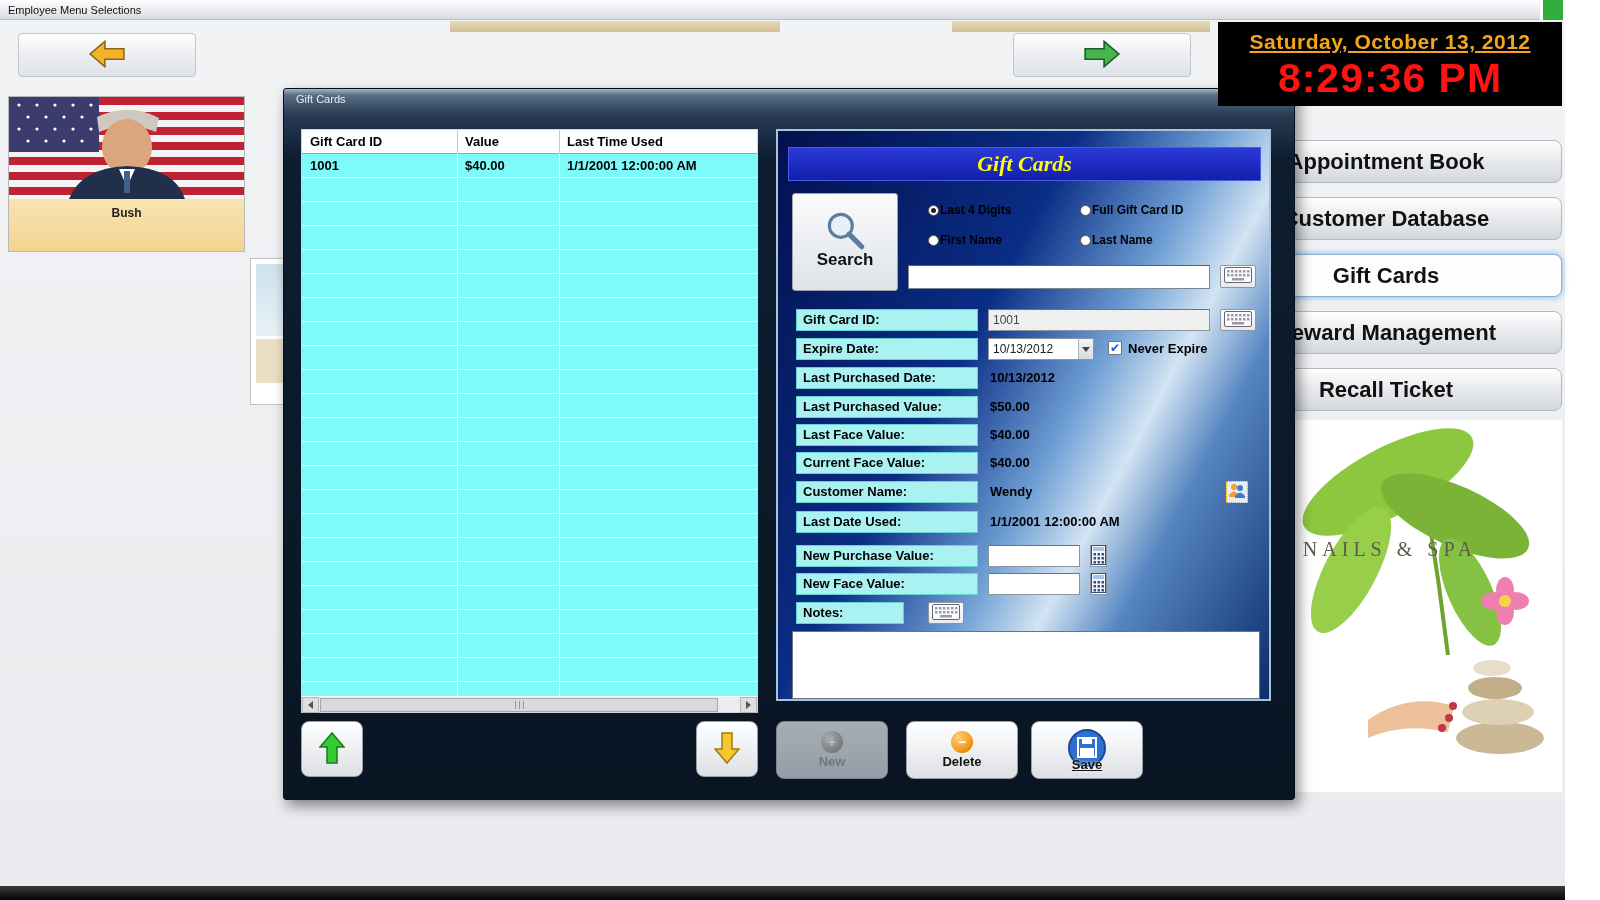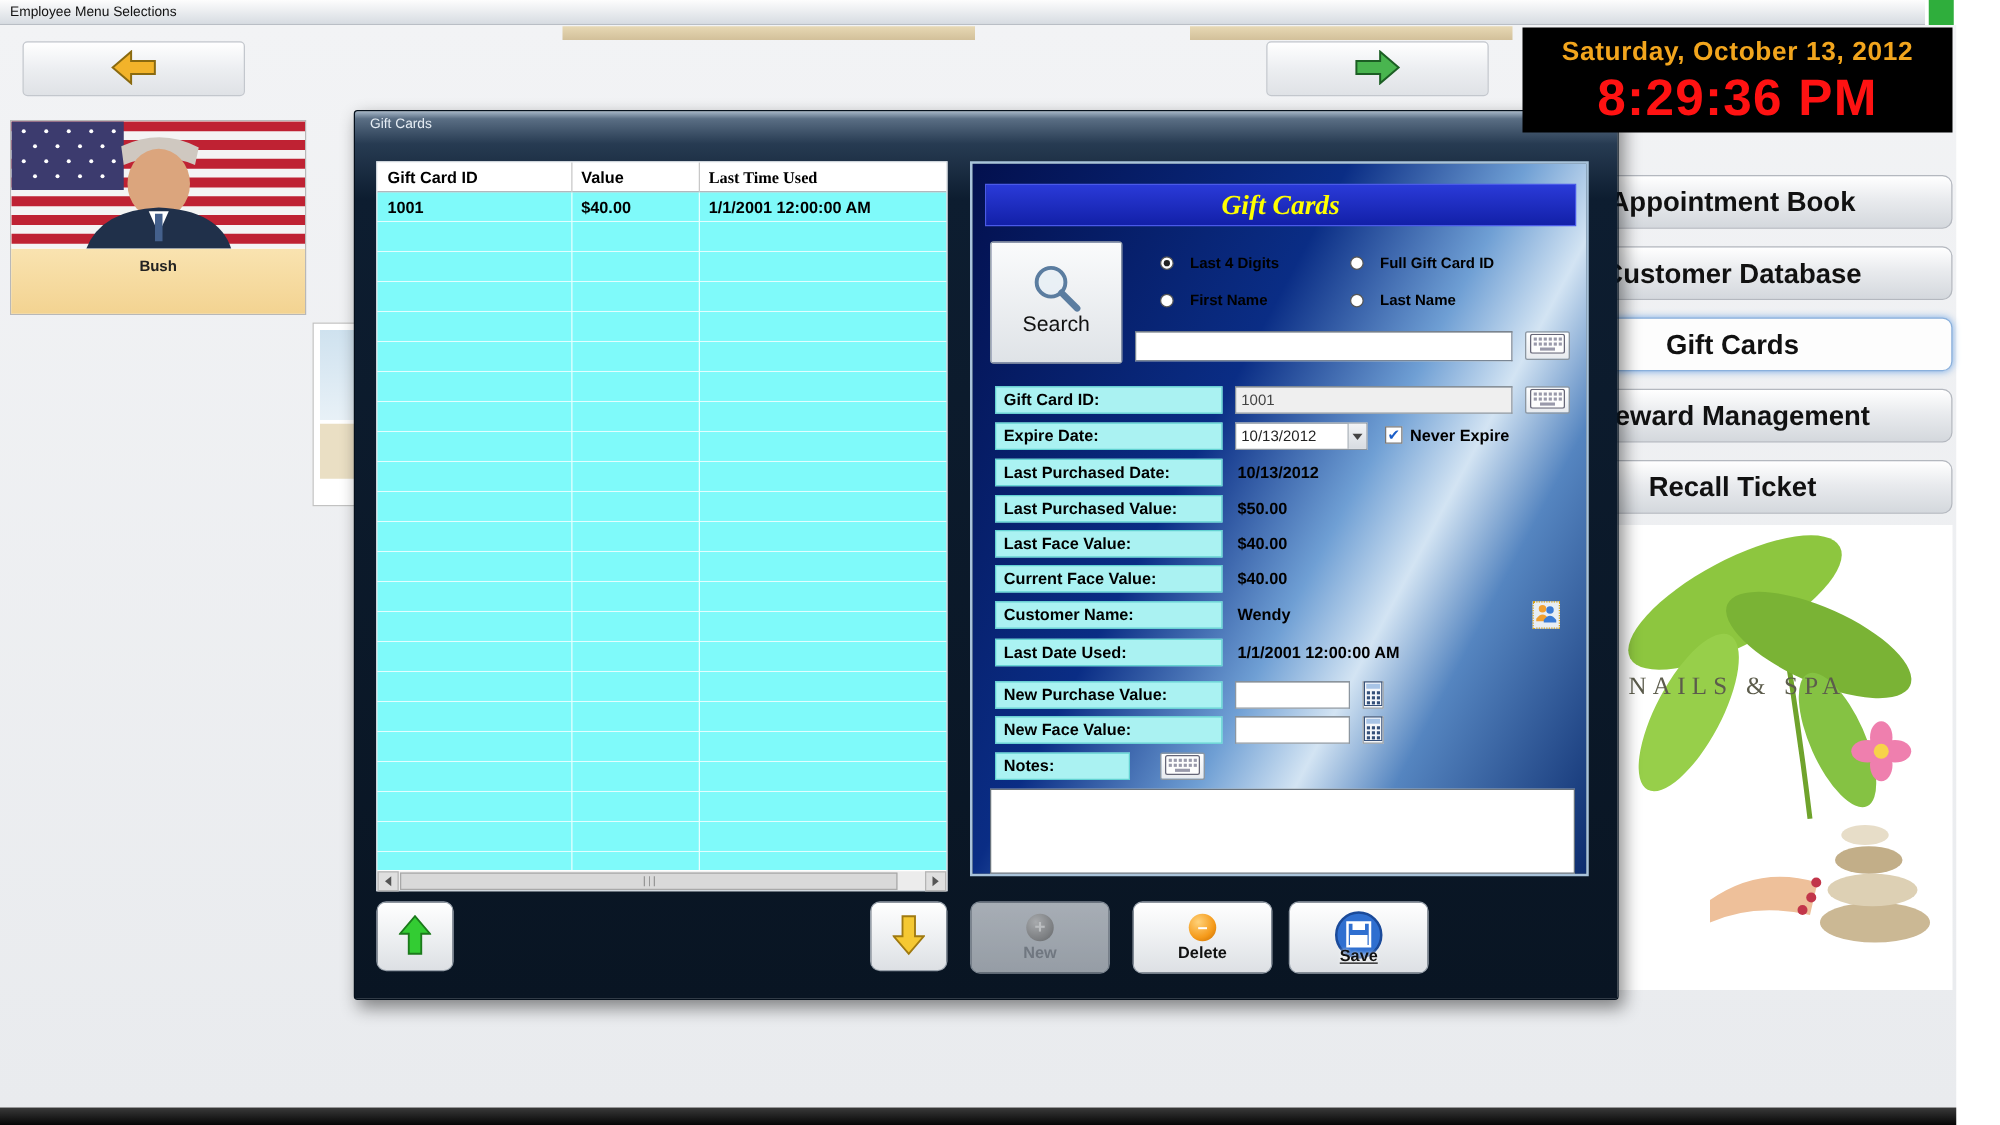--- a/index.html
+++ b/index.html
@@ -15,21 +15,21 @@
   .s1 { left:450px; width:330px; } .s2 { left:952px; width:258px; }
   .bottom-strip { left:0; top:886px; width:1565px; height:14px; background:linear-gradient(180deg,#3a3a3a,#050505); z-index:70; }
 
   
   .navbtn { top:33px; width:178px; height:44px; background:linear-gradient(180deg,#ffffff,#eceef1 50%,#dfe2e6); border:1px solid #c3c7cd; border-radius:4px; z-index:10; display:flex; align-items:center; justify-content:center; cursor:pointer; }
   .navbtn.left { left:18px; } .navbtn.right { left:1013px; }
   .nav-header { left:248px; top:30px; width:712px; height:50px; background:linear-gradient(180deg,#e9ebee,#cbcfd5); border:1px solid #b6bac0; z-index:10; display:flex; align-items:center; justify-content:center; font-size:16px; font-weight:bold; color:#111; }
 
   
   .clock { left:1218px; top:22px; width:344px; height:84px; background:#000; z-index:60; text-align:center; }
-  .clock-date { margin-top:8px; font-size:21px; font-weight:bold; color:#f2a51d; letter-spacing:.5px; }
+  .clock-date { margin-top:8px; font-size:21px; font-weight:bold; color:#f2a51d; letter-spacing:.5px;text-decoration:underline; }
   .clock-time { margin-top:1px; font-size:41px; font-weight:bold; color:#ff1212; letter-spacing:1px; }
 
   
   .emp-card { left:8px; top:96px; width:237px; height:156px; border:1px solid #b8b8b8; z-index:10; background:#fff; cursor:pointer; }
   .emp-photo { width:235px; height:102px; overflow:hidden; }
   .emp-name { width:235px; height:52px; background:linear-gradient(180deg,#f9e3b0,#f3d391); text-align:center; font-size:12px; font-weight:bold; color:#222; padding-top:7px; }
   .emp-partial { left:250px; top:258px; width:84px; height:147px; background:#fff; border:1px solid #c2c2c2; z-index:10; }
   .emp-partial .sky { position:absolute; left:5px; top:5px; right:5px; height:72px; background:linear-gradient(180deg,#cfe2ef,#e8f1f7); }
   .emp-partial .sand { position:absolute; left:5px; top:80px; right:5px; height:44px; background:#eadfc4; }
 
@@ -41,21 +41,21 @@
   .return-main { left:1218px; top:828px; width:348px; height:47px; background:linear-gradient(180deg,#ffffff,#e9ebee 45%,#d4d8dd); border:1px solid #b4b8bf; border-radius:8px; z-index:10; font-size:23px; font-weight:bold; color:#111; cursor:pointer; font-family:"Liberation Sans",sans-serif; }
 
   
   .dialog { left:283px; top:88px; width:1012px; height:712px; z-index:50; border:1px solid #05101c; border-radius:3px; background:linear-gradient(180deg,#a7b7c8 0,#5a6e84 6px,#273b52 26px,#0d1d30 70px,#091523 100%); box-shadow:4px 6px 14px rgba(0,0,0,.45); }
   .dlg-title { position:absolute; left:12px; top:4px; font-size:11px; color:#e6edf4; }
 
   
   .gtable { position:absolute; left:17px; top:40px; width:457px; height:584px; background:#fff; border:1px solid #cfd6dd; }
   .ghead { position:absolute; left:0; top:0; width:100%; height:24px; background:#fff; border-bottom:1px solid #9aa0a8; }
   .gh { position:absolute; top:4px; font-size:13px; font-weight:bold; color:#000; }
-  .gh.c1 { left:8px; } .gh.c2 { left:163px; } .gh.c3 { left:265px;font-family:Liberation Serif, serif; }
+  .gh.c1 { left:8px; } .gh.c2 { left:163px; } .gh.c3 { left:265px; }
   .hsep { position:absolute; top:0; width:1px; height:24px; background:#c8c8c8; }
   .gbody { position:absolute; left:0; top:24px; width:100%; height:543px; background:repeating-linear-gradient(180deg,#7ffafa 0px,#7ffafa 23px,#e0ffff 23px,#e0ffff 24px); }
   .vline { position:absolute; top:0; width:1px; height:543px; background:#e6ffff; }
   .grow { position:absolute; left:0; top:0; width:100%; height:23px; cursor:pointer; }
   .gc { position:absolute; top:4px; font-size:13px; font-weight:bold; color:#000; }
   .gc.c1 { left:8px; } .gc.c2 { left:163px; } .gc.c3 { left:265px; }
   .hscroll { position:absolute; left:0; bottom:0; width:100%; height:16px; background:#ececec; border-top:1px solid #fff; }
   .sb-arrow { position:absolute; top:0; width:17px; height:16px; background:#dfdfdf; border:1px solid #b5b5b5; display:flex; align-items:center; justify-content:center; cursor:pointer; }
   .sb-left { left:0; } .sb-right { right:0; }
   .tri-l { width:0; height:0; border:4px solid transparent; border-right:5px solid #555; margin-left:-4px; }
@@ -66,22 +66,22 @@
   
   .dfoot { position:absolute; top:632px; height:56px; background:linear-gradient(180deg,#ffffff,#eef0f2 50%,#dde0e4); border:1px solid #97a0aa; border-radius:8px; display:flex; align-items:center; justify-content:center; cursor:pointer; }
   .dfoot.up { left:17px; width:62px; }
   .dfoot.ret { left:92px; width:310px; font-size:20px; font-weight:bold; color:#111; font-family:"Liberation Sans",sans-serif; }
   .dfoot.down { left:412px; width:62px; }
 
   
   .panel { position:absolute; left:492px; top:40px; width:495px; height:572px; border:2px solid #a9c3da; background:linear-gradient(118deg,#03104e 0%,#0a2d85 38%,#6f9fd4 56%,#d3e4f3 66%,#5585c0 76%,#0c2c6e 100%); }
   .ptitle { position:absolute; left:10px; top:16px; width:473px; height:34px; background:linear-gradient(180deg,#2a3ad8,#1220a8); border:1px solid #4a5ae8; text-align:center; line-height:32px; font-family:"Liberation Serif","DejaVu Serif",serif; font-style:italic; font-weight:bold; font-size:22px; color:#ffff00; }
   .search-btn { position:absolute; left:14px; top:62px; width:106px; height:98px; background:linear-gradient(180deg,#fafbfc,#dfe3e7); border:1px solid #9aa4ae; border-radius:3px; cursor:pointer; display:flex; flex-direction:column; align-items:center; justify-content:center; gap:0; }
-  .search-btn span { font-size:17px; font-weight:normal; color:#111; margin-top:-8px; }
-  .radio { position:absolute; display:flex; align-items:center; gap:13px; cursor:pointer; }
+  .search-btn span { font-size:17px; font-weight:bold; color:#111; margin-top:-8px; }
+  .radio { position:absolute; display:flex; align-items:center; gap:1px; cursor:pointer; }
   .rb { width:11px; height:11px; border-radius:50%; background:#fff; border:1px solid #555; position:relative; }
   .rb.sel::after { content:""; position:absolute; left:2px; top:2px; width:5px; height:5px; border-radius:50%; background:#222; }
   .rlabel { font-size:12px; font-weight:bold; color:#000; }
   .search-input { position:absolute; left:130px; top:134px; width:302px; height:24px; background:#fff; border:1px solid #7a8694; border-top-color:#55606c; font-size:13px; padding:0 4px; }
   .kb-btn { position:absolute; width:36px; height:23px; background:linear-gradient(180deg,#fff,#e7eaee); border:1px solid #8c96a0; border-radius:2px; display:flex; align-items:center; justify-content:center; cursor:pointer; }
   .flabel { position:absolute; left:18px; width:182px; height:22px; background:#aaf2f2; border:1px solid #63d2d2; font-size:13px; font-weight:bold; color:#000; line-height:20px; padding-left:6px; }
   .flabel.short { width:108px; }
   .fvalue { position:absolute; left:212px; font-size:13px; font-weight:bold; color:#000; line-height:22px; }
   .finput { position:absolute; left:210px; height:22px; background:#efefef; border:1px solid #8c96a0; border-top-color:#6a747e; font-size:12px; color:#444; padding:0 4px; }
   .combo { position:absolute; left:210px; width:106px; height:22px; background:#fff; border:1px solid #8c96a0; font-size:12px; color:#222; line-height:20px; padding-left:4px; cursor:pointer; }

